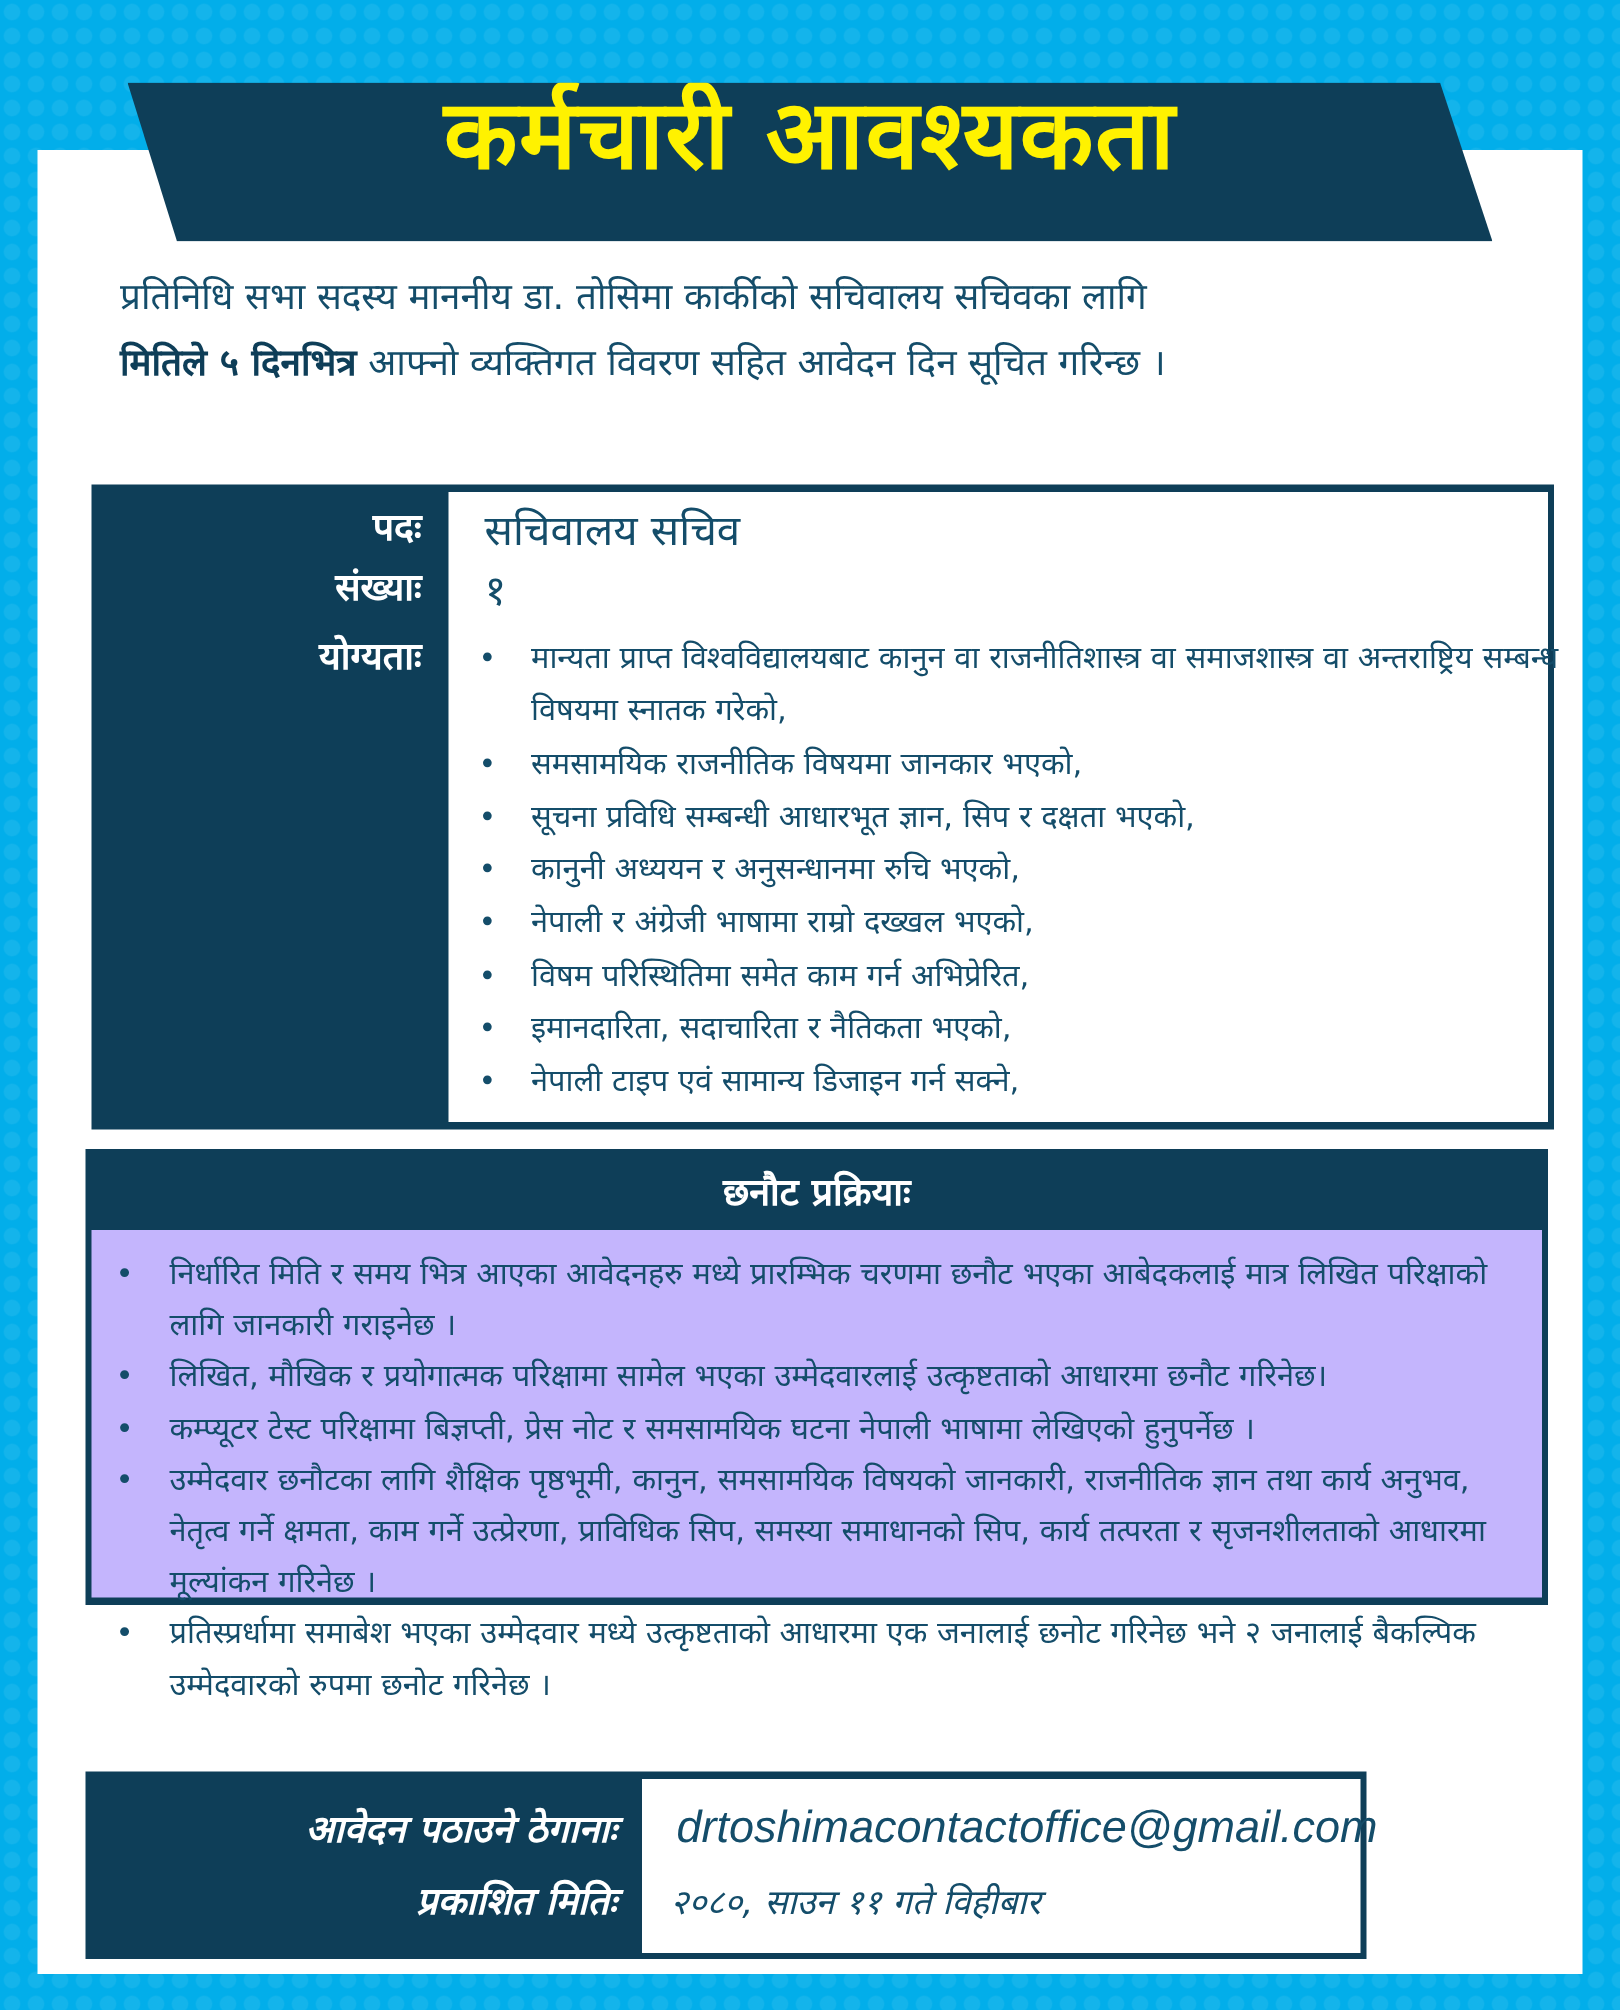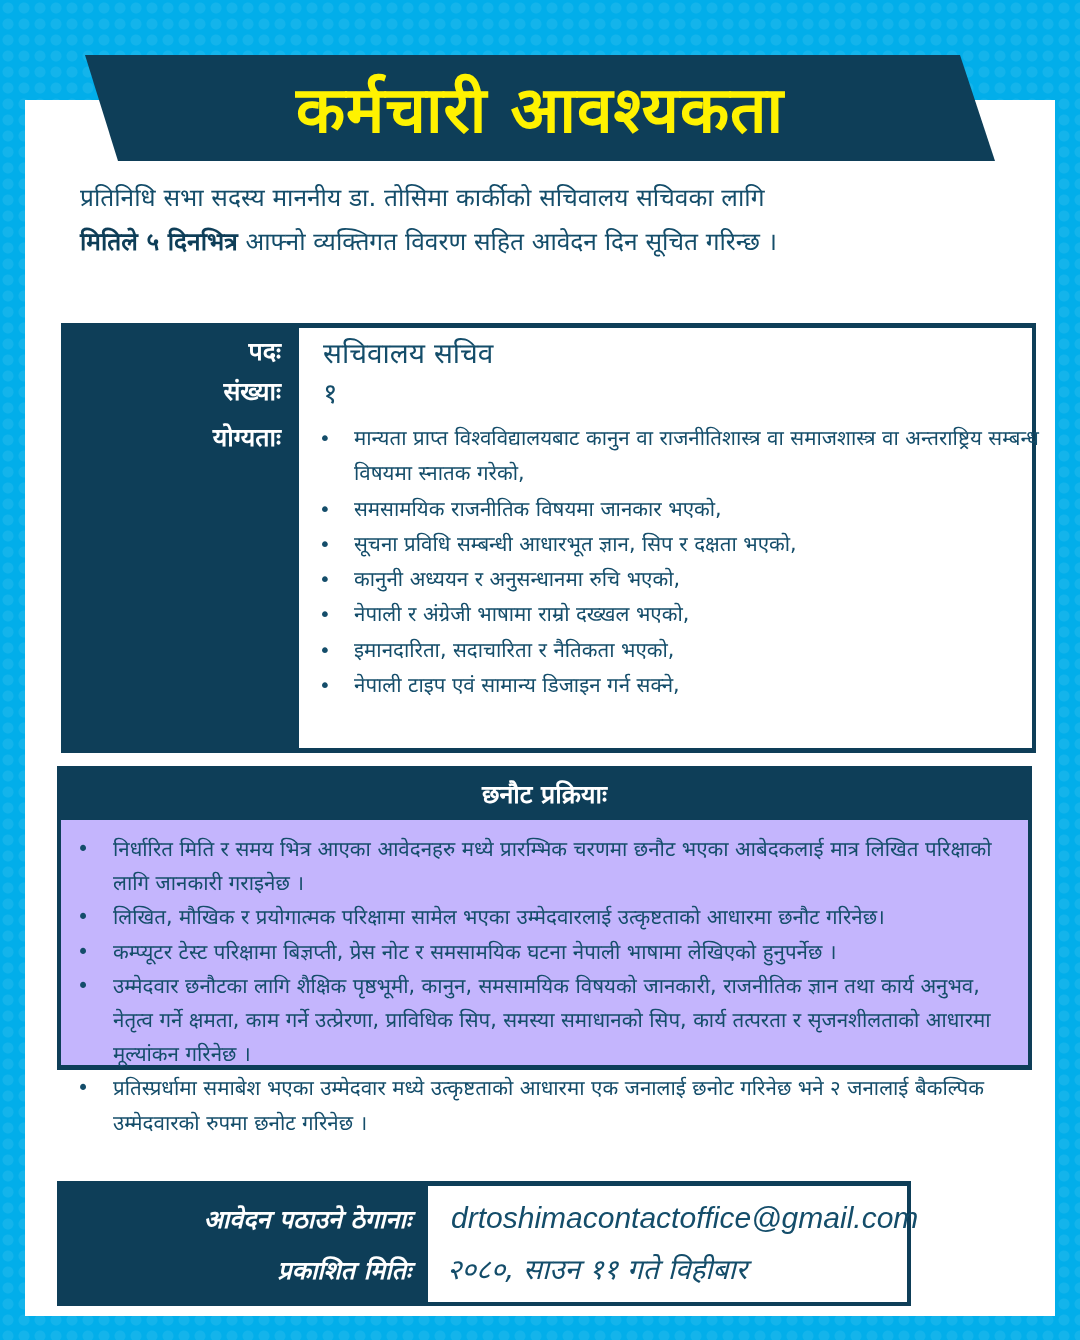--- a/index.html
+++ b/index.html
@@ -14,21 +14,21 @@
     position: relative;
   }
   .card {
     position: absolute; left: 25px; top: 100px; width: 1030px; height: 1216px;
     background: #ffffff;
   }
   .banner {
     position: absolute; left: 85px; top: 55px; width: 910px; height: 106px;
     background: #0e3e58;
     clip-path: polygon(0 0, 875px 0, 910px 106px, 33px 106px);
-    display: flex; align-items: center; justify-content: center;
+    display: flex; justify-content: center;
   }
   .banner-title {
     color: #fff200; font-size: 64px; font-weight: bold; letter-spacing: 1px;
     line-height: 1; padding-top: 4px;
   }
   .intro {
     position: absolute; left: 80px; top: 176px; width: 930px;
     font-size: 24.5px; line-height: 44px; color: #144d6a;
   }
   .intro b { font-weight: bold; color: #0e3e58; }
@@ -71,21 +71,21 @@
   .contact-box {
     position: absolute; left: 57px; top: 1181px; width: 854px; height: 125px;
     background: #0e3e58;
     font-style: italic;
   }
   .contact-inner { position: absolute; left: 371px; top: 5px; right: 4px; bottom: 4px; background: #fff; }
   .contact-row { position: absolute; left: 0; display: flex; align-items: baseline; width: 975px; }
   .contact-label {
     width: 360px; text-align: right; color: #fff; font-weight: bold; font-size: 25px; padding-right: 6px;
   }
-  .contact-value { padding-left: 30px; font-size: 28px; color: #144d6a; }
+  .contact-value { padding-left: 30px; font-size: 23px; color: #144d6a; }
   .contact-email { font-family: "Liberation Sans", sans-serif; font-size: 30px; padding-left: 34px; }
 </style>
 </head>
 <body>
 
 <div class="card"></div>
 
 <div class="banner">
   <h1 class="banner-title">कर्मचारी आवश्यकता</h1>
 </div>
@@ -107,20 +107,21 @@
   </div>
   <div class="info-row" style="top:96px;">
     <div class="info-label">योग्यताः</div>
   </div>
   <ul class="qual-list">
     <li>मान्यता प्राप्त विश्वविद्यालयबाट कानुन वा राजनीतिशास्त्र वा समाजशास्त्र वा अन्तराष्ट्रिय सम्बन्ध विषयमा स्नातक गरेको,</li>
     <li>समसामयिक राजनीतिक विषयमा जानकार भएको,</li>
     <li>सूचना प्रविधि सम्बन्धी आधारभूत ज्ञान, सिप र दक्षता भएको,</li>
     <li>कानुनी अध्ययन र अनुसन्धानमा रुचि भएको,</li>
     <li>नेपाली र अंग्रेजी भाषामा राम्रो दख्खल भएको,</li>
+    <li>विषम परिस्थितिमा समेत काम गर्न अभिप्रेरित,</li>
     <li>इमानदारिता, सदाचारिता र नैतिकता भएको,</li>
     <li>नेपाली टाइप एवं सामान्य डिजाइन गर्न सक्ने,</li>
   </ul>
 </section>
 
 <section class="process-box">
   <div class="process-head">छनौट प्रक्रियाः</div>
   <div class="process-inner">
     <ul class="process-list">
       <li>निर्धारित मिति र समय भित्र आएका आवेदनहरु मध्ये प्रारम्भिक चरणमा छनौट भएका आबेदकलाई मात्र लिखित परिक्षाको लागि जानकारी गराइनेछ ।</li>

